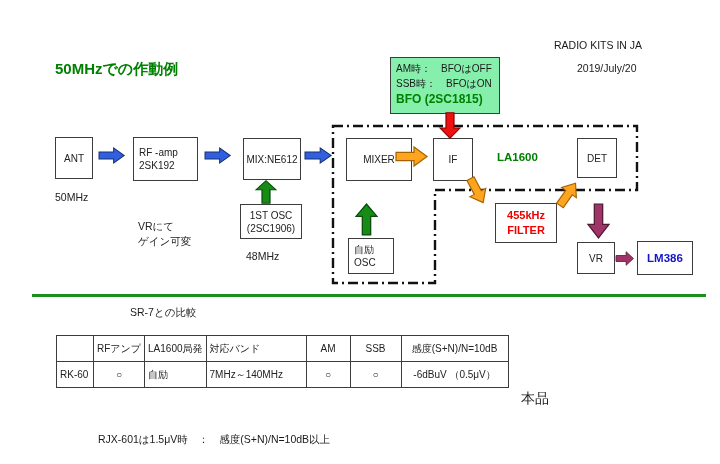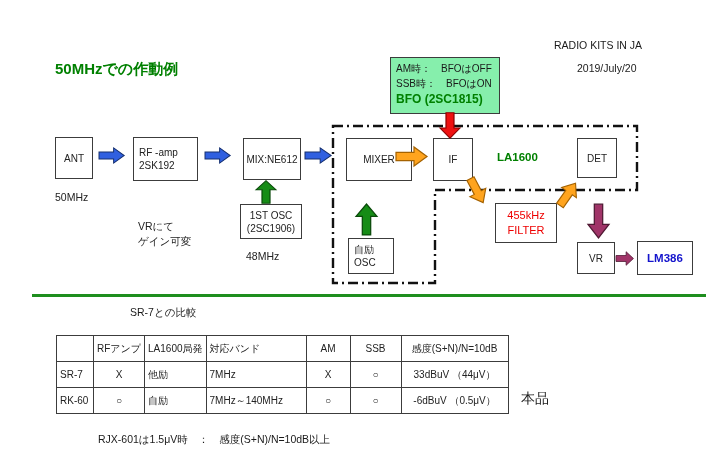--- a/index.html
+++ b/index.html
@@ -14,21 +14,21 @@
   .date{font-size:10.5px;}
   .heading{font-size:15px;font-weight:bold;color:var(--green_text);}
   .blk{
     position:absolute;border:1px solid #3c3c3c;background:#fff;
     display:flex;flex-direction:column;align-items:center;justify-content:center;
     font-size:10px;line-height:1.3;color:#222;box-sizing:border-box;text-align:center;
   }
   .blk.left{align-items:flex-start;padding-left:5px;text-align:left;}
   .note{font-size:10.5px;color:#222;line-height:1.45;}
   .green-label{font-size:11.5px;font-weight:bold;color:var(--green_text);}
-  .red-label{color:var(--red_text);font-weight:normal;font-size:11px;line-height:1.35;}
+  .red-label{color:var(--red_text);font-weight:bold;font-size:11px;line-height:1.35;}
   .blue-label{color:var(--blue_text);font-weight:bold;font-size:11.5px;}
   .bfo-box{position:absolute;border:1px solid #3c3c3c;background:#86efac;padding:3px 5px 2px 5px;box-sizing:border-box;}
   .bfo-box .ln{font-size:10px;line-height:1.5;white-space:pre;}
   .bfo-box .ln3{font-size:12px;font-weight:bold;color:var(--green_text);line-height:1.35;}
   svg.arrow{position:absolute;overflow:visible;}
   .arrow-blue polygon{fill:var(--blue_arrow);stroke:#16306e;stroke-width:1.2;}
   .arrow-green polygon{fill:var(--green_arrow);stroke:#0a4a0a;stroke-width:1.2;}
   .arrow-orange polygon{fill:var(--orange_arrow);stroke:#a56200;stroke-width:1.2;}
   .arrow-red polygon{fill:var(--red_arrow);stroke:#8c0000;stroke-width:1.2;}
   .arrow-purple polygon{fill:var(--purple_arrow);stroke:#4f1a33;stroke-width:1.2;}
@@ -163,29 +163,20 @@
         <tr>
       <th class="al"></th>
       <th>RFアンプ</th>
       <th class="al">LA1600局発</th>
       <th class="al">対応バンド</th>
       <th>AM</th>
       <th>SSB</th>
       <th>感度(S+N)/N=10dB</th>
     </tr>
     <tr>
-      <td class="al">SR-7</td>
-      <td>X</td>
-      <td class="al">他励</td>
-      <td class="al">7MHz</td>
-      <td>X</td>
-      <td>○</td>
-      <td>33dBuV （44μV）</td>
-    </tr>
-    <tr>
       <td class="al">RK-60</td>
       <td>○</td>
       <td class="al">自励</td>
       <td class="al">7MHz～140MHz</td>
       <td>○</td>
       <td>○</td>
       <td>-6dBuV （0.5μV）</td>
     </tr>
   </tbody>
     </table>

